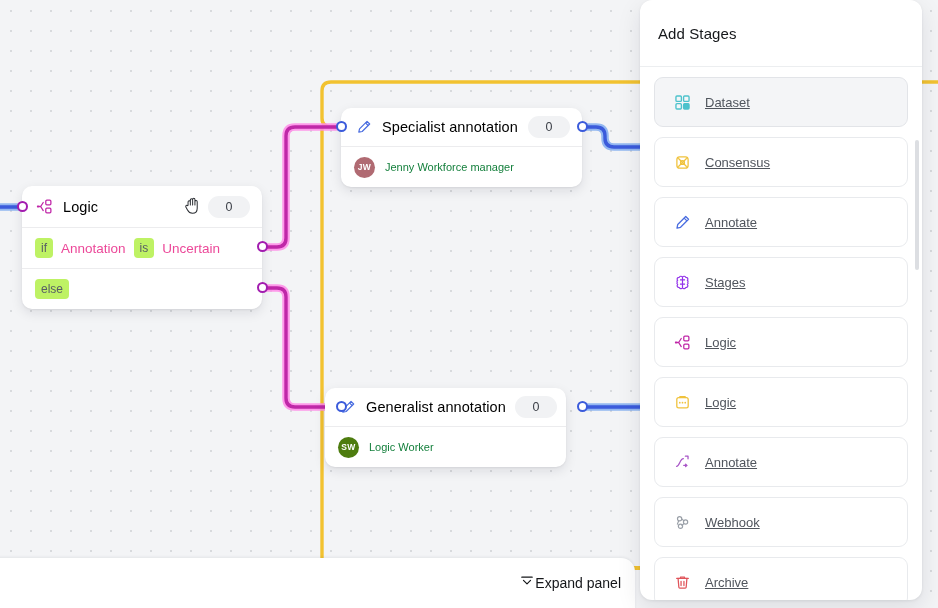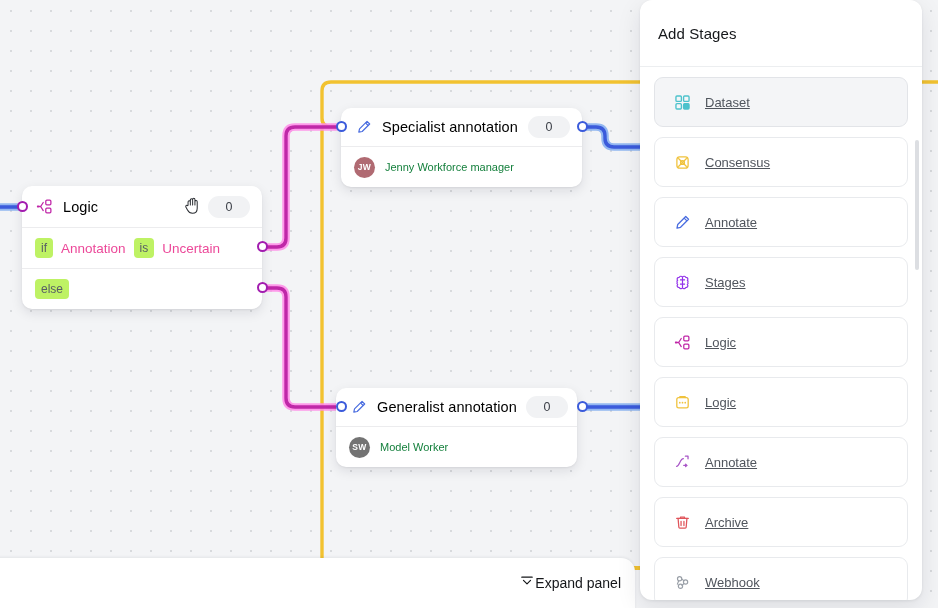--- a/index.html
+++ b/index.html
@@ -188,35 +188,35 @@
     </div>
     <div class="node-sep"></div>
     <div class="node-row">
       <span class="avatar" id="avatar-jw" style="background: rgb(176, 106, 114);">JW</span>
       <span class="row-label">Jenny Workforce manager</span>
     </div>
   </div>
   <div class="handle blue" style="left:336px;top:121px;"></div>
   <div class="handle blue" style="left:577px;top:121px;"></div>
 
-  <div class="node" style="left:336px;top:388px;width:241px;">
+  <div class="node" style="left:325px;top:388px;width:241px;">
     <div class="node-head">
       <span class="stage-icon">
         <svg width="16" height="16" viewBox="0 0 20 20" fill="none" stroke="#4a6de0" stroke-width="1.5" stroke-linejoin="round">
           <path d="M13.8 2.9l3.3 3.3-9.4 9.4-4.2.9.9-4.2z"></path>
           <path d="M11.9 4.8l3.3 3.3"></path>
         </svg>
       </span>
       <span class="node-title">Generalist annotation</span>
       <span class="node-badge">0</span>
     </div>
     <div class="node-sep"></div>
     <div class="node-row">
-      <span class="avatar" id="avatar-sw" style="background: #737373;">SW</span>
-      <span class="row-label">Model Worker</span>
+      <span class="avatar" id="avatar-sw" style="background: #4d7c0f;">SW</span>
+      <span class="row-label">Logic Worker</span>
     </div>
   </div>
   <div class="handle blue" style="left:336px;top:401px;"></div>
   <div class="handle blue" style="left:577px;top:401px;"></div>
 </div>
 
 <div id="bottom-panel">
   <div id="expand-panel-btn">
     <span>
       <svg width="16" height="16" viewBox="0 0 20 20" fill="none" stroke="#15171a" stroke-width="1.5" stroke-linecap="round" stroke-linejoin="round">
@@ -309,38 +309,38 @@
           <path d="M13.4 2.5h3.1v3.1"></path>
           <path d="M11.5 13.5h3.5"></path>
           <path d="M13.6 12.1l1.4 1.4-1.4 1.4"></path>
         </svg>
       </span>
       <span class="stage-label">Annotate</span>
     </div>
 
     <div class="stage-item">
       <span class="stage-icon">
+        <svg width="17" height="17" viewBox="0 0 20 20" fill="none" stroke="#9aa0a8" stroke-width="1.4" stroke-linecap="round">
+          <circle cx="6.6" cy="5.6" r="2.5"></circle>
+          <circle cx="13.6" cy="9.4" r="2.5"></circle>
+          <circle cx="7.6" cy="14.4" r="2.5"></circle>
+          <path d="M5.5 7.9L4 11.9M9 5.9l2.6 1.9M11.5 11.4l-2 2.1"></path>
+        </svg>
+      </span>
+      <span class="stage-label">Webhook</span>
+    </div>
+
+    <div class="stage-item">
+      <span class="stage-icon">
         <svg width="17" height="17" viewBox="0 0 20 20" fill="none" stroke="#e0555b" stroke-width="1.5" stroke-linecap="round" stroke-linejoin="round">
           <path d="M3.2 5.2h13.6"></path>
           <path d="M7.6 5.2V3.6h4.8v1.6"></path>
           <path d="M4.8 5.2l.9 10.4c.05.6.5 1 1.1 1h6.4c.6 0 1.05-.4 1.1-1l.9-10.4"></path>
           <path d="M8.3 8.6v5M11.7 8.6v5"></path>
         </svg>
       </span>
       <span class="stage-label">Archive</span>
     </div>
 
-    <div class="stage-item">
-      <span class="stage-icon">
-        <svg width="17" height="17" viewBox="0 0 20 20" fill="none" stroke="#9aa0a8" stroke-width="1.4" stroke-linecap="round">
-          <circle cx="6.6" cy="5.6" r="2.5"></circle>
-          <circle cx="13.6" cy="9.4" r="2.5"></circle>
-          <circle cx="7.6" cy="14.4" r="2.5"></circle>
-          <path d="M5.5 7.9L4 11.9M9 5.9l2.6 1.9M11.5 11.4l-2 2.1"></path>
-        </svg>
-      </span>
-      <span class="stage-label">Webhook</span>
-    </div>
-
   </div>
 
   <div id="panel-scrollbar"></div>
 </div>
 
 </body></html>

